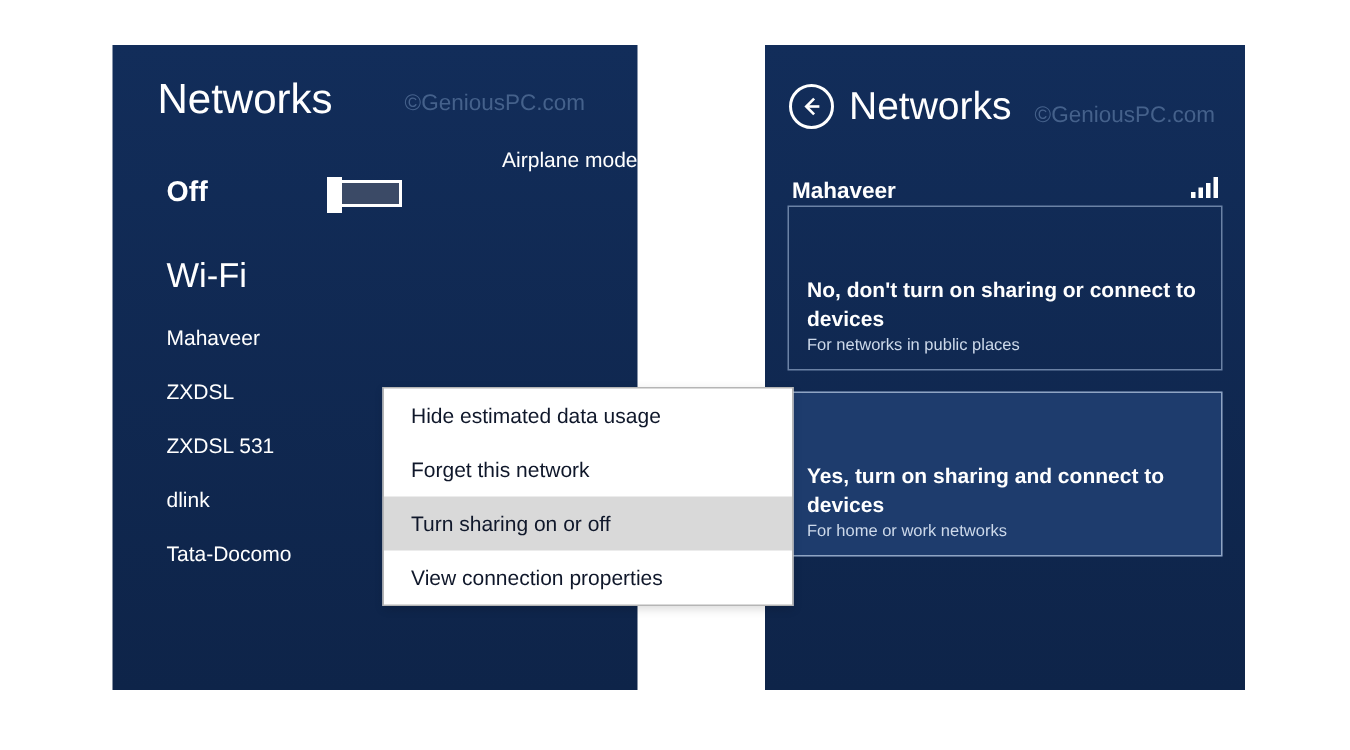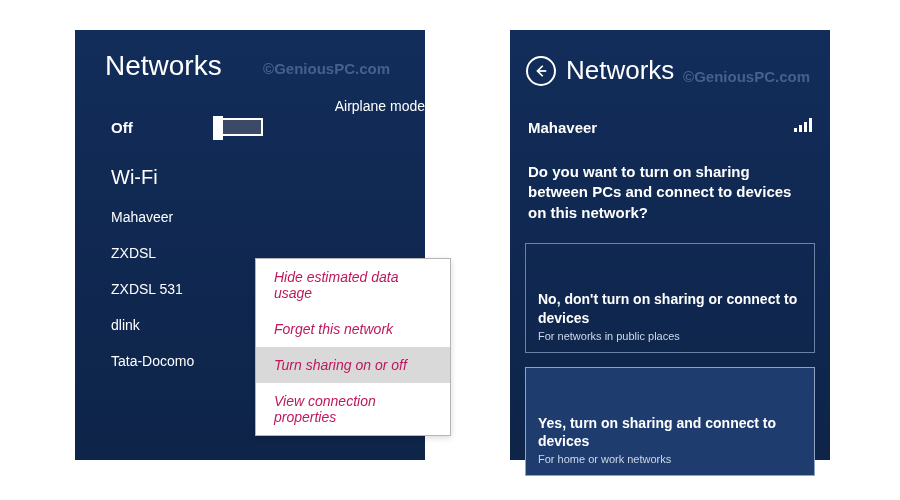--- a/index.html
+++ b/index.html
@@ -26,21 +26,21 @@
     .panel-right {
       left: 510px;
       top: 30px;
       width: 320px;
       height: 430px;
     }
     .watermark {
       position: absolute;
       color: rgba(120,150,190,0.5);
       font-size: 15px;
-      font-weight: 700;
+      font-weight: 400;
     }
     .panel-left .watermark { right: 35px; top: 30px; }
     .panel-right .watermark { right: 20px; top: 38px; }
 
     .panel-title {
       font-size: 28px;
       font-weight: 300;
       padding: 20px 0 0 30px;
     }
     .panel-header-row {
@@ -69,62 +69,61 @@
       font-size: 14px;
       text-align: right;
     }
     .airplane-row {
       display: flex;
       align-items: center;
       gap: 80px;
       margin-top: 4px;
     }
     .airplane-status {
-      font-size: 15px;
+      font-size: 19px;
       font-weight: 600;
     }
     .toggle {
       width: 50px;
       height: 18px;
       border: 2px solid #fff;
       background: #3b4a66;
       position: relative;
       cursor: pointer;
     }
     .toggle-knob {
       position: absolute;
       left: -2px; top: -4px;
       width: 10px; height: 24px;
       background: #fff;
     }
 
     .wifi-label {
-      font-size: 20px;
+      font-size: 23px;
       font-weight: 300;
       padding: 30px 0 10px 36px;
     }
 
     .wifi-list { padding-left: 36px; position: relative; }
     .wifi-item {
       font-size: 14px;
       padding: 10px 0;
       cursor: pointer;
     }
 
     .context-menu {
       position: absolute;
       left: 180px;
       top: 228px;
-      width: 196px;
+      width: 274px;
       background: #fff;
       border: 1px solid #b5b5b5;
-      color: #be185d;
+      color: #0f172a;
       z-index: 10;
       box-shadow: 0 2px 6px rgba(0,0,0,0.15);
-      font-style: italic;
     }
     .context-item {
       padding: 10px 18px;
       font-size: 14px;
       cursor: pointer;
     }
     .context-item.highlight {
       background: #d9d9d9;
     }
 
@@ -223,21 +222,20 @@
     <div class="wifi-icon">
       <svg viewBox="0 0 18 14">
         <rect x="0" y="10" width="3" height="4" fill="#fff"></rect>
         <rect x="5" y="7" width="3" height="7" fill="#fff"></rect>
         <rect x="10" y="4" width="3" height="10" fill="#fff"></rect>
         <rect x="15" y="0" width="3" height="14" fill="#fff"></rect>
       </svg>
     </div>
   </div>
 
-  <div class="prompt-text">Do you want to turn on sharing between PCs and connect to devices on this network?</div>
 
   <div class="option-card">
     <div class="option-title">No, don't turn on sharing or connect to devices</div>
     <div class="option-sub">For networks in public places</div>
   </div>
 
   <div class="option-card yes">
     <div class="option-title">Yes, turn on sharing and connect to devices</div>
     <div class="option-sub">For home or work networks</div>
   </div>

